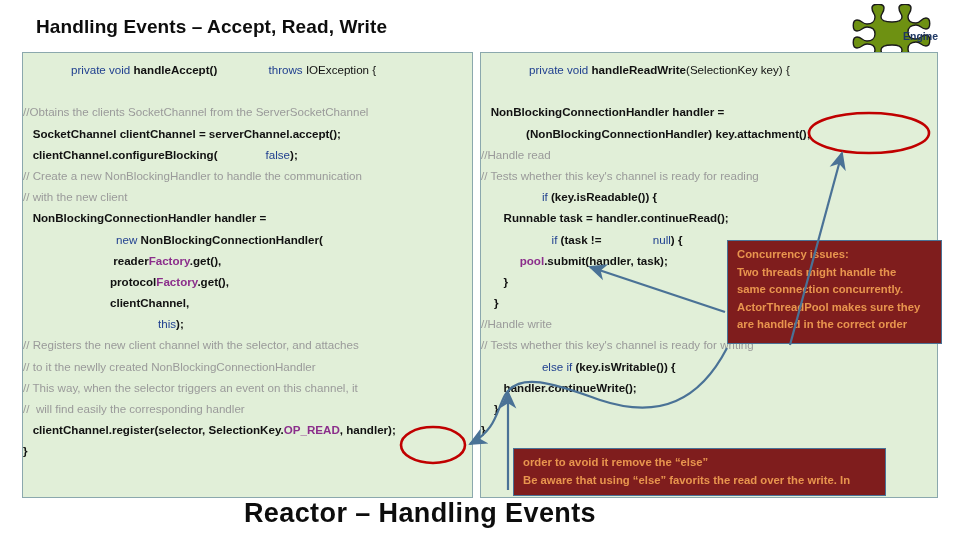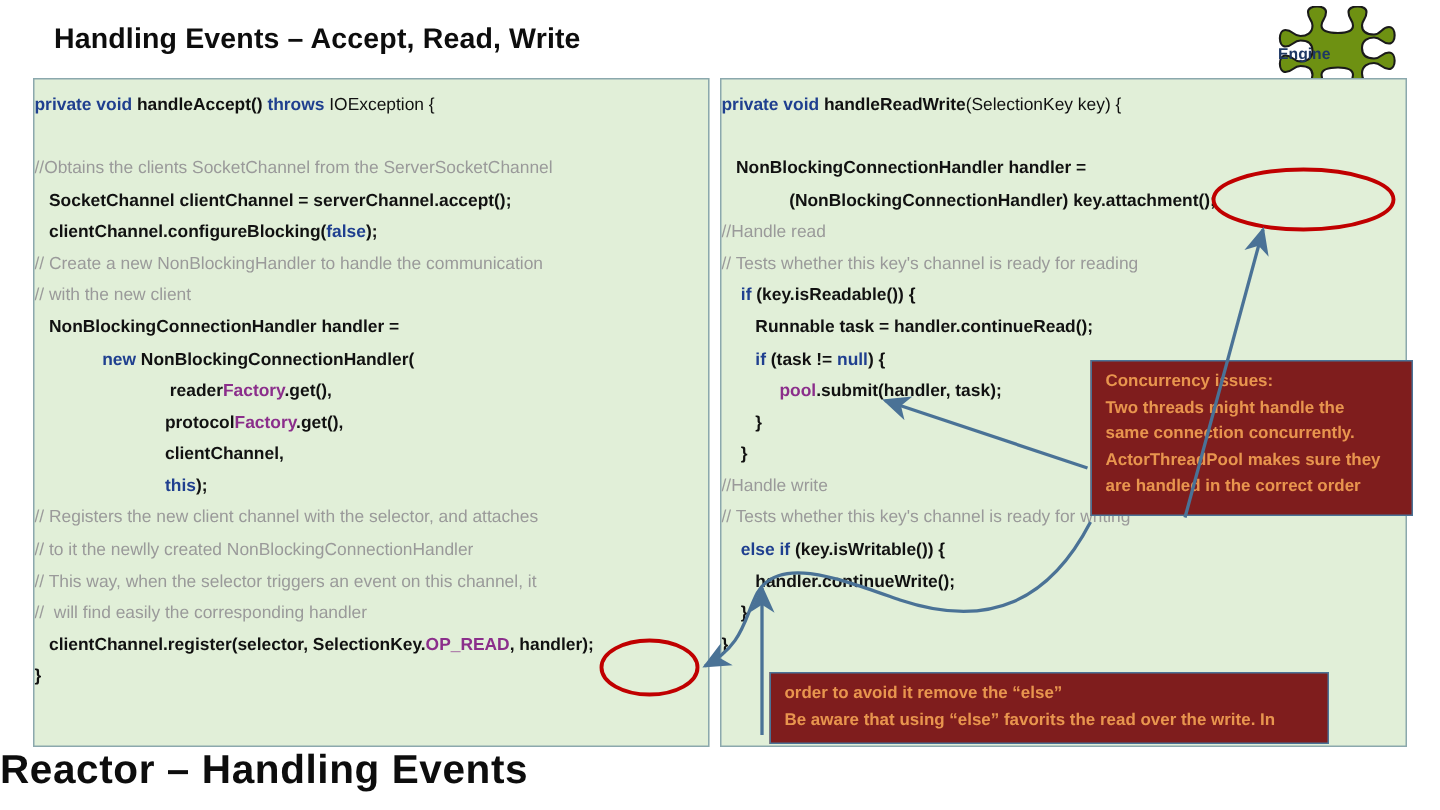--- a/index.html
+++ b/index.html
@@ -21,39 +21,39 @@
     left: 36px; top: 16px;
     font-size: 19px;
     font-weight: bold;
     color: #0d0d0d;
     letter-spacing: .1px;
     white-space: nowrap;
   }
   #bottom-title {
     position: absolute;
     left: 0; right: 0; top: 498px;
-    text-align: left;
+    text-align: center;
     font-size: 27px;
     font-weight: bold;
     color: #0d0d0d;
     letter-spacing: .4px;
   }
 
   
   #engine-badge {
     position: absolute;
     left: 852px; top: 4px;
     width: 86px; height: 62px;
   }
   #engine-badge svg { display: block; }
   #engine-label {
     position: absolute;
     left: 852px; top: 30px;
     width: 86px;
-    text-align: left;
+    text-align: right;
     font-size: 10.5px;
     font-weight: bold;
     color: #1f3864;
     pointer-events: none;
   }
 
   
   .code-panel {
     position: absolute;
     background: #e1efd8;
@@ -70,21 +70,21 @@
     font-size: 11.6px;
     line-height: 21.2px;
     color: #111111;
     white-space: pre;
   }
   .ln { display: block; height: 21.2px; white-space: pre; }
   .ln.blank { color: transparent; }
 
   
   .cmt   { color: #9a9a9a; }
-  .kw    { color: #1f3f8f; font-weight: bold; }
+  .kw    { color: #1f3f8f; font-weight: normal; margin-left: 48px; }
   .b     { font-weight: bold; }
   .mag   { color: #8b2e8b; font-weight: bold; }
   .plain { color: #111111; margin-top: 36px; }
 
   
   .callout {
     position: absolute;
     background: #7f1d1d;
     border: 1.5px solid #4a7296;
     box-sizing: border-box;

